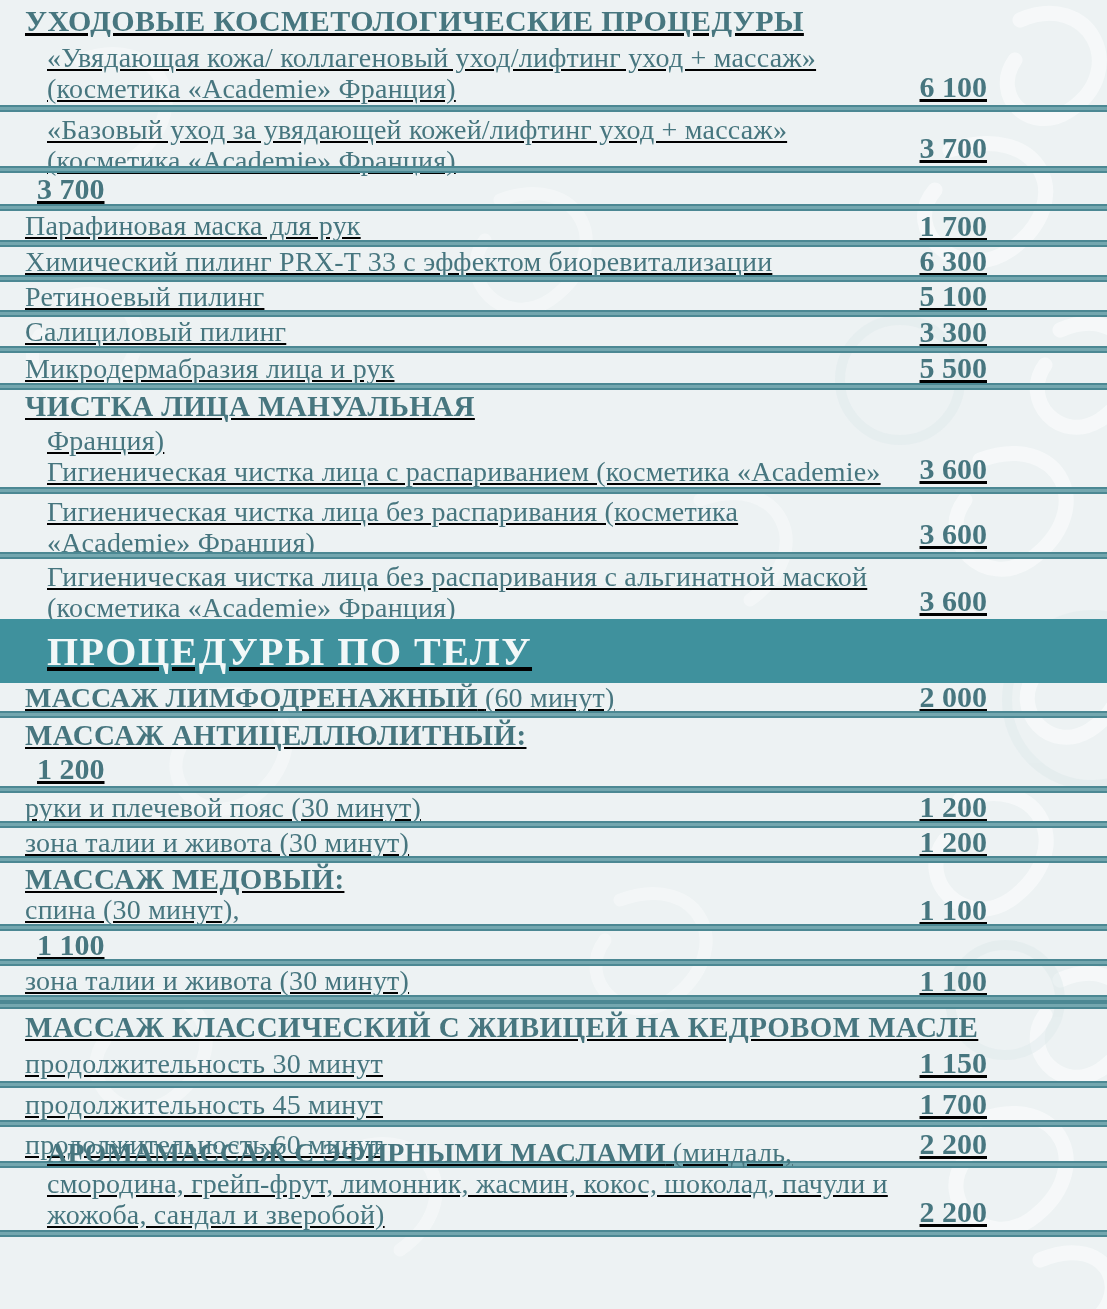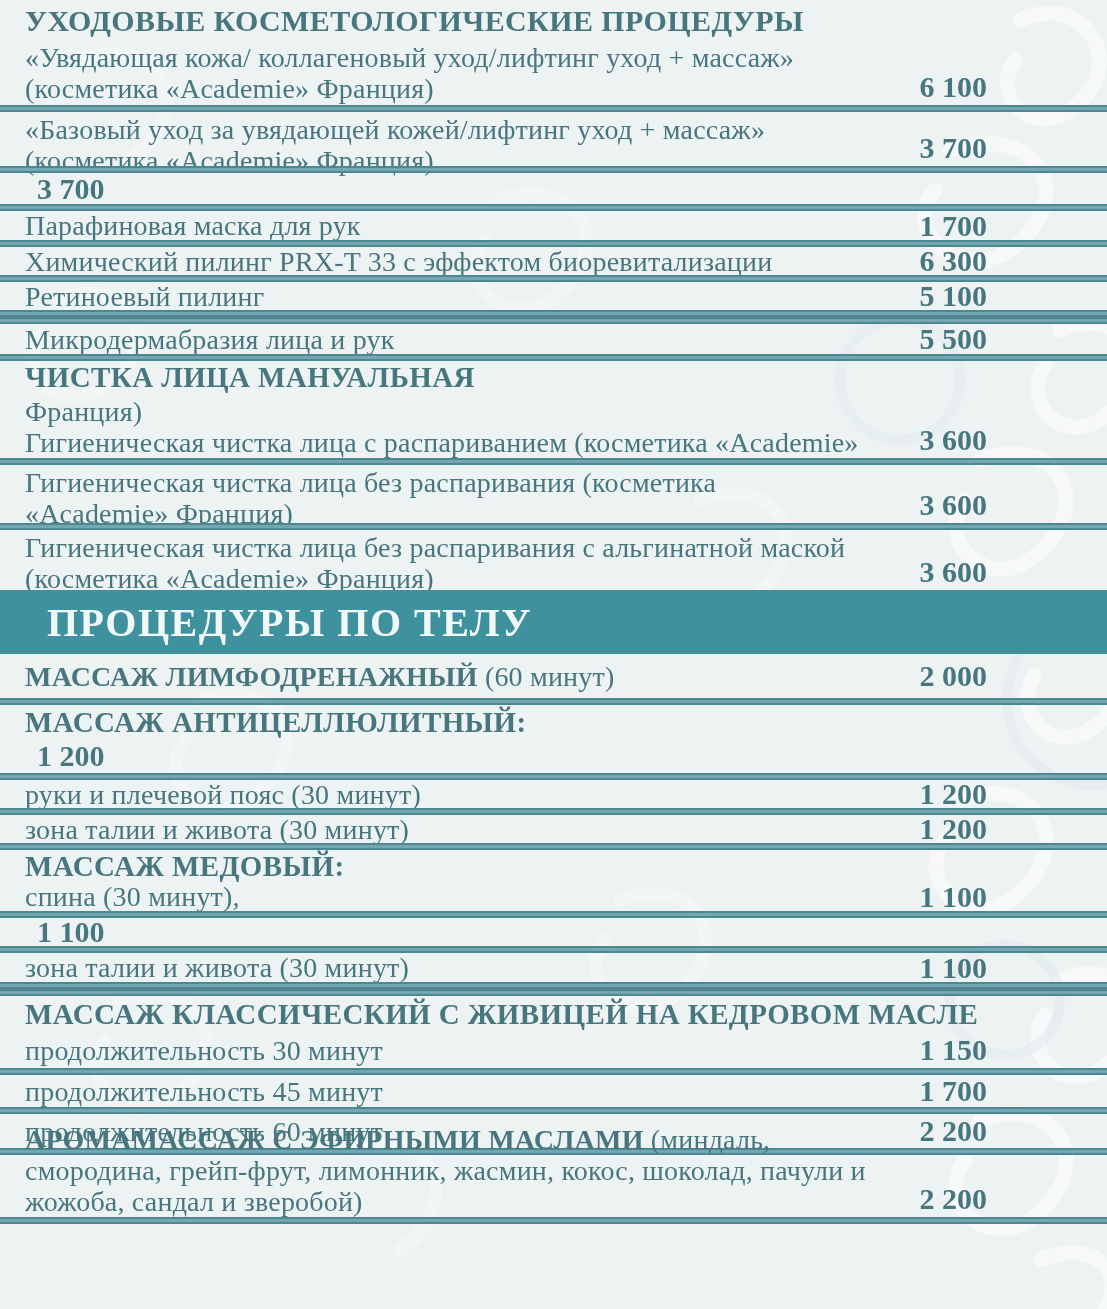--- a/index.html
+++ b/index.html
@@ -1,33 +1,34 @@
 <!DOCTYPE html>
 <html style="--bg: #edf2f3; --ink: #47767f; --band: #3f919d; --bandText: #f2f8f8; --sepDark: #4c8893; --sepLight: #74a7af;"><head>
 <meta charset="utf-8">
 <style>
   html,body { margin:0; padding:0; }
   .page {
     position:relative; width:1107px; height:1309px; overflow:hidden;
     background:var(--bg,#edf2f3);
     font-family:"Liberation Serif","DejaVu Serif",serif;
+    text-decoration:underline;
   }
   .damask { position:absolute; inset:0; z-index:0; pointer-events:none; }
   .content { position:relative; z-index:1; display:flex; flex-direction:column; height:100%; }
 
   .row {
     flex:none; display:flex; justify-content:space-between; align-items:center;
     padding:0 120px 0 25px; color:var(--ink,#47767f);
   }
   .txt { font-size:28px; line-height:31px; letter-spacing:.2px; }
   .title .txt { font-weight:bold; font-size:29px; letter-spacing:.4px; }
   .top-title .txt { font-size:30px; }
   .b { font-weight:bold; }
   .price { font-weight:bold; font-size:30px; margin-left:12px; white-space:nowrap; }
-  .i2 { align-items:flex-end; }
+  .i2 { align-items:flex-end;margin-left:22px; }
   .i2 .price { padding-bottom:1px; }
   .col { display:flex; flex-direction:column; justify-content:space-between; align-self:stretch; padding:2px 0 1px; max-width:880px; }
   .wrap { max-width:880px; }
   .sep {
     flex:none; height:7px;
     background:linear-gradient(to bottom,
       var(--sepDark,#4c8893) 0 2px,
       var(--sepLight,#74a7af) 2px 5px,
       var(--sepDark,#4c8893) 5px 7px);
   }
@@ -113,20 +114,24 @@
       <div class="price">6 300</div>
     </div>
     <div class="sep"></div>
 
     <div class="row" style="height:28px">
       <div class="txt">Ретиноевый пилинг</div>
       <div class="price">5 100</div>
     </div>
     <div class="sep"></div>
 
+    <div class="row" style="height:29px">
+      <div class="txt">Салициловый пилинг</div>
+      <div class="price">3 300</div>
+    </div>
     <div class="sep"></div>
 
     <div class="row" style="height:30px">
       <div class="txt">Микродермабразия лица и рук</div>
       <div class="price">5 500</div>
     </div>
     <div class="sep"></div>
 
     <div class="row title" style="height:33px">
       <div class="txt">ЧИСТКА ЛИЦА МАНУАЛЬНАЯ</div>
@@ -155,21 +160,21 @@
         <div>Гигиеническая чистка лица без распаривания с альгинатной маской</div>
         <div>(косметика «Academie» Франция)</div>
       </div>
       <div class="price">3 600</div>
     </div>
 
     <div class="band">
       <span>ПРОЦЕДУРЫ ПО ТЕЛУ</span>
     </div>
 
-    <div class="row" style="height:44px">
+    <div class="row" style="height:28px">
       <div class="txt"><span class="b">МАССАЖ ЛИМФОДРЕНАЖНЫЙ</span> <span>(60 минут)</span></div>
       <div class="price">2 000</div>
     </div>
     <div class="sep"></div>
 
     <div class="row title" style="height:34px">
       <div class="txt">МАССАЖ АНТИЦЕЛЛЮЛИТНЫЙ:</div>
     </div>
 
     <div class="row" style="height:34px">

